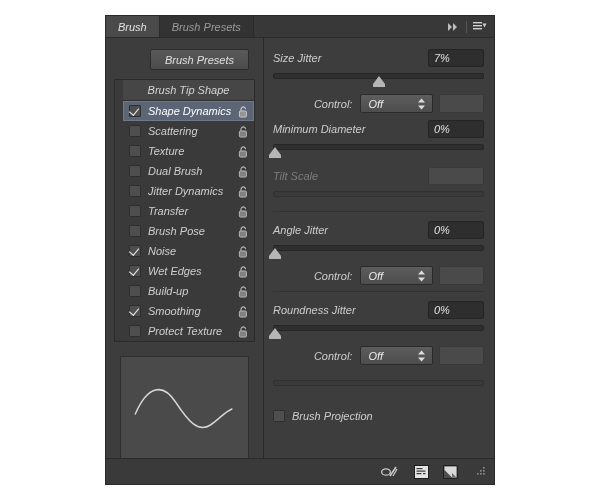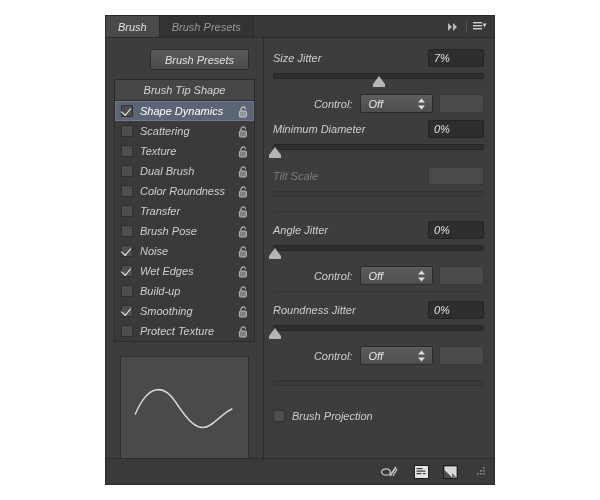--- a/index.html
+++ b/index.html
@@ -79,20 +79,21 @@
     color: #e0e0e0;
     font-size: 11px;
     display: flex; align-items: center; justify-content: center;
     cursor: pointer;
   }
 
   #optlist {
     background: #3a3a3a;
     border: 1px solid #2b2b2b;
     flex: 0 0 auto;
+    padding-left: 8px;
   }
   #optlist-header {
     height: 21px;
     display: flex; align-items: center; justify-content: center;
     font-size: 11px; color: #d5d5d5;
     background: #464646;
     border-bottom: 1px solid #2f2f2f;
   }
   .opt-row {
     height: 20px;
@@ -350,21 +351,21 @@
           <span class="opt-lock">
             <svg width="11" height="13" viewBox="0 0 11 13">
                 <path d="M3 6 V4.2 A2.3 2.3 0 0 1 7.6 4.2" fill="none" stroke="#c9c9c9" stroke-width="1.2"></path>
                 <rect x="1.4" y="6" width="7" height="6" rx="1" fill="#8e8e8e" stroke="#c9c9c9" stroke-width="1"></rect>
               </svg>
           </span>
         </div>
 
         <div class="opt-row">
           <span class="opt-check"></span>
-          <span class="opt-label">Color Roundness</span>
+          <span class="opt-label">Jitter Dynamics</span>
           <span class="opt-lock">
             <svg width="11" height="13" viewBox="0 0 11 13">
                 <path d="M3 6 V4.2 A2.3 2.3 0 0 1 7.6 4.2" fill="none" stroke="#c9c9c9" stroke-width="1.2"></path>
                 <rect x="1.4" y="6" width="7" height="6" rx="1" fill="#8e8e8e" stroke="#c9c9c9" stroke-width="1"></rect>
               </svg>
           </span>
         </div>
 
         <div class="opt-row">
           <span class="opt-check"></span>

